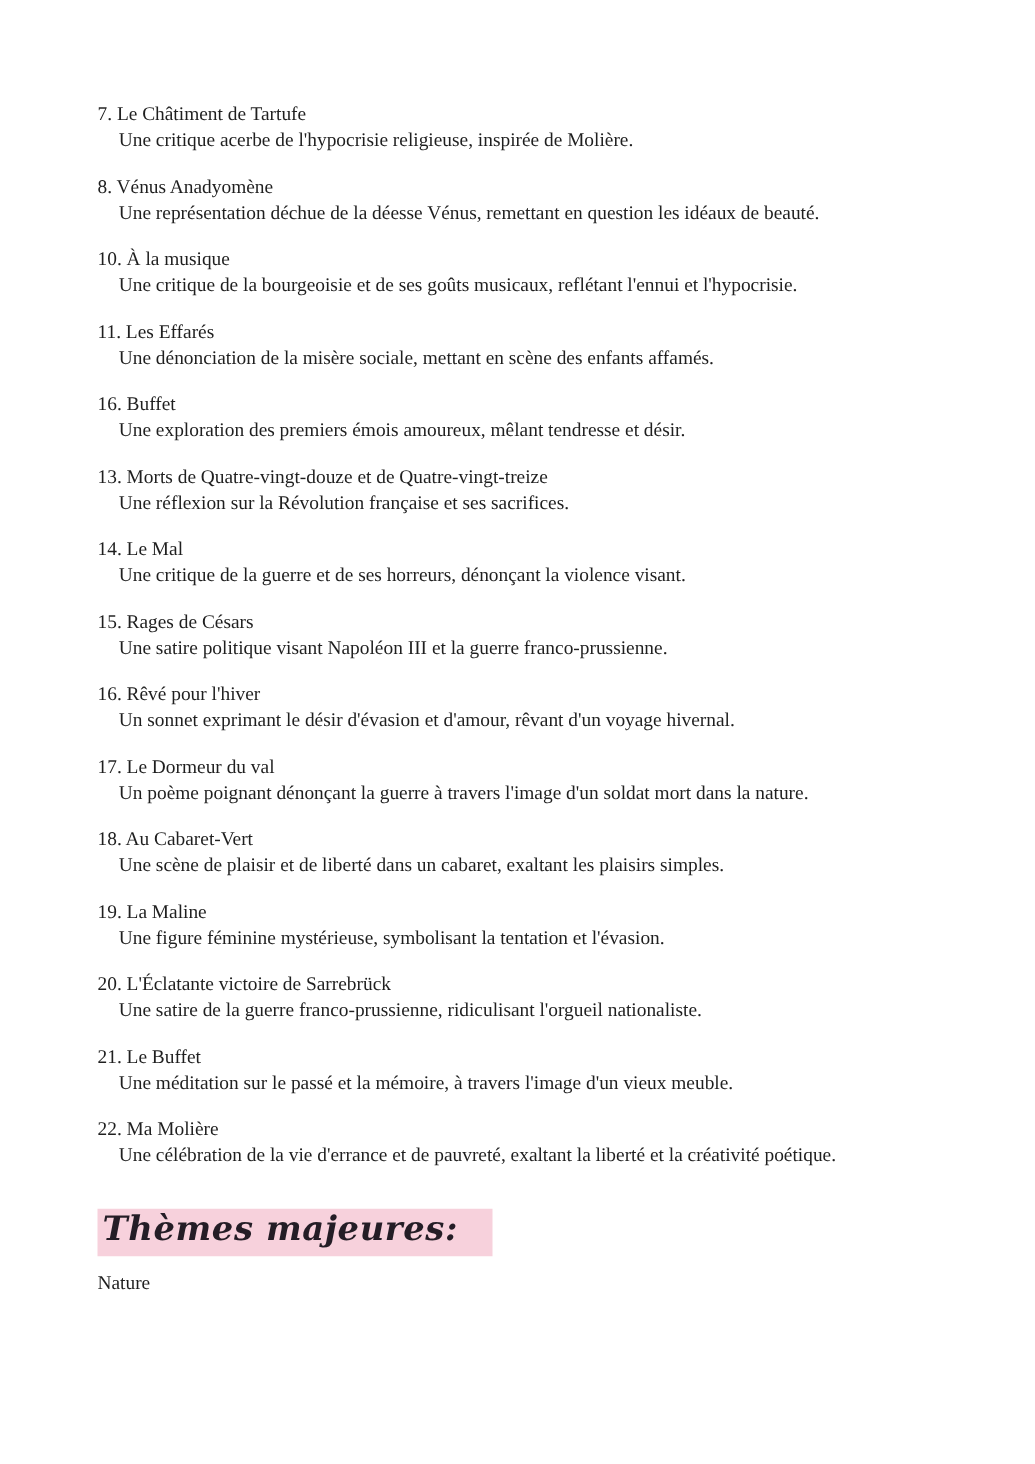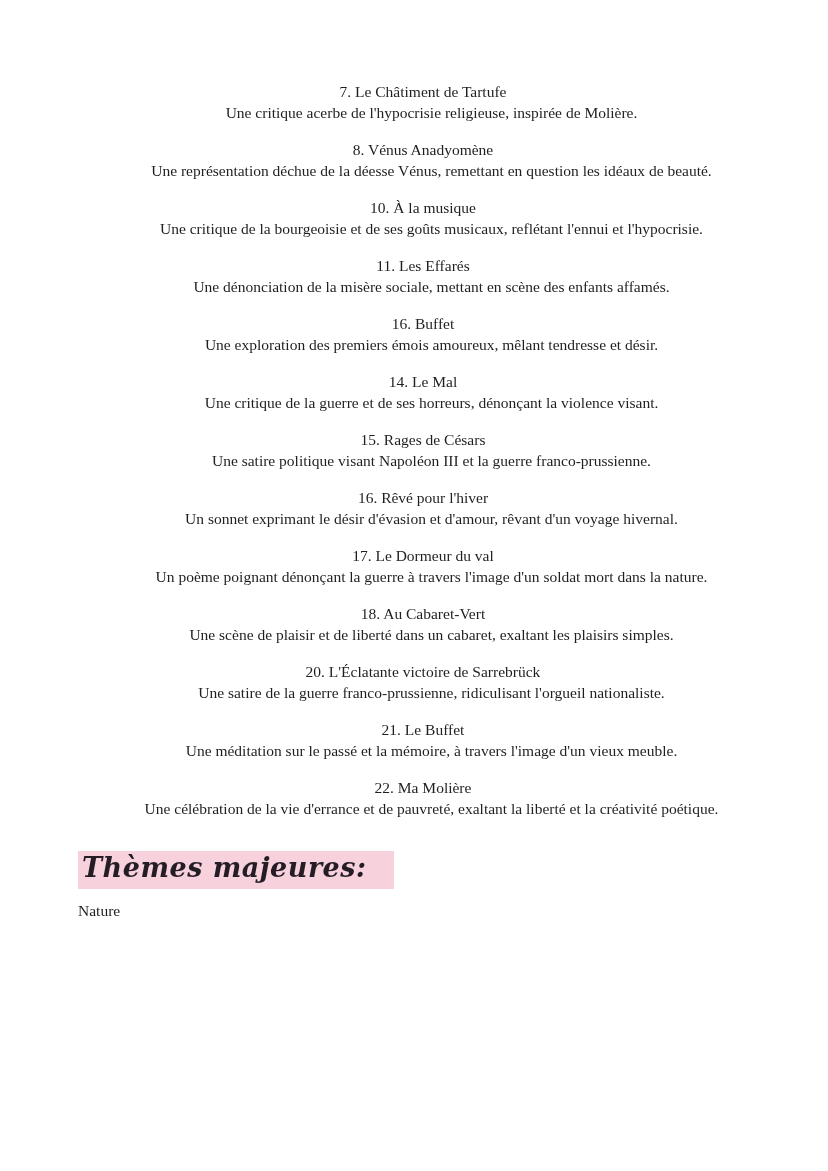--- a/index.html
+++ b/index.html
@@ -10,21 +10,20 @@
     font-family: "Liberation Serif", "DejaVu Serif", serif;
     color: #1f1f1f;
     overflow: hidden;
     position: relative;
   }
   .page {
     padding: 81px 60px 0 78px;
   }
   .poem-item {
     margin-bottom: 16px;
-    text-align: center;
   }
   .poem-title-line {
     font-size: 15.5px;
     line-height: 21px;
     white-space: nowrap;
   }
   .poem-desc-line {
     font-size: 15.5px;
     line-height: 21px;
     padding-left: 17px;
@@ -69,38 +68,46 @@
       </div>
       <div class="poem-item">
         <div class="poem-title-line"><span>11.</span> <span>Les Effarés</span></div>
         <div class="poem-desc-line">Une dénonciation de la misère sociale, mettant en scène des enfants affamés.</div>
       </div>
       <div class="poem-item">
         <div class="poem-title-line"><span>16.</span> <span>Buffet</span></div>
         <div class="poem-desc-line">Une exploration des premiers émois amoureux, mêlant tendresse et désir.</div>
       </div>
       <div class="poem-item">
+        <div class="poem-title-line"><span>13.</span> <span>Morts de Quatre-vingt-douze et de Quatre-vingt-treize</span></div>
+        <div class="poem-desc-line">Une réflexion sur la Révolution française et ses sacrifices.</div>
+      </div>
+      <div class="poem-item">
         <div class="poem-title-line"><span>14.</span> <span>Le Mal</span></div>
         <div class="poem-desc-line">Une critique de la guerre et de ses horreurs, dénonçant la violence visant.</div>
       </div>
       <div class="poem-item">
         <div class="poem-title-line"><span>15.</span> <span>Rages de Césars</span></div>
         <div class="poem-desc-line">Une satire politique visant Napoléon III et la guerre franco-prussienne.</div>
       </div>
       <div class="poem-item">
         <div class="poem-title-line"><span>16.</span> <span>Rêvé pour l'hiver</span></div>
         <div class="poem-desc-line">Un sonnet exprimant le désir d'évasion et d'amour, rêvant d'un voyage hivernal.</div>
       </div>
       <div class="poem-item">
         <div class="poem-title-line"><span>17.</span> <span>Le Dormeur du val</span></div>
         <div class="poem-desc-line">Un poème poignant dénonçant la guerre à travers l'image d'un soldat mort dans la nature.</div>
       </div>
       <div class="poem-item">
         <div class="poem-title-line"><span>18.</span> <span>Au Cabaret-Vert</span></div>
         <div class="poem-desc-line">Une scène de plaisir et de liberté dans un cabaret, exaltant les plaisirs simples.</div>
+      </div>
+      <div class="poem-item">
+        <div class="poem-title-line"><span>19.</span> <span>La Maline</span></div>
+        <div class="poem-desc-line">Une figure féminine mystérieuse, symbolisant la tentation et l'évasion.</div>
       </div>
       <div class="poem-item">
         <div class="poem-title-line"><span>20.</span> <span>L'Éclatante victoire de Sarrebrück</span></div>
         <div class="poem-desc-line">Une satire de la guerre franco-prussienne, ridiculisant l'orgueil nationaliste.</div>
       </div>
       <div class="poem-item">
         <div class="poem-title-line"><span>21.</span> <span>Le Buffet</span></div>
         <div class="poem-desc-line">Une méditation sur le passé et la mémoire, à travers l'image d'un vieux meuble.</div>
       </div>
       <div class="poem-item">

